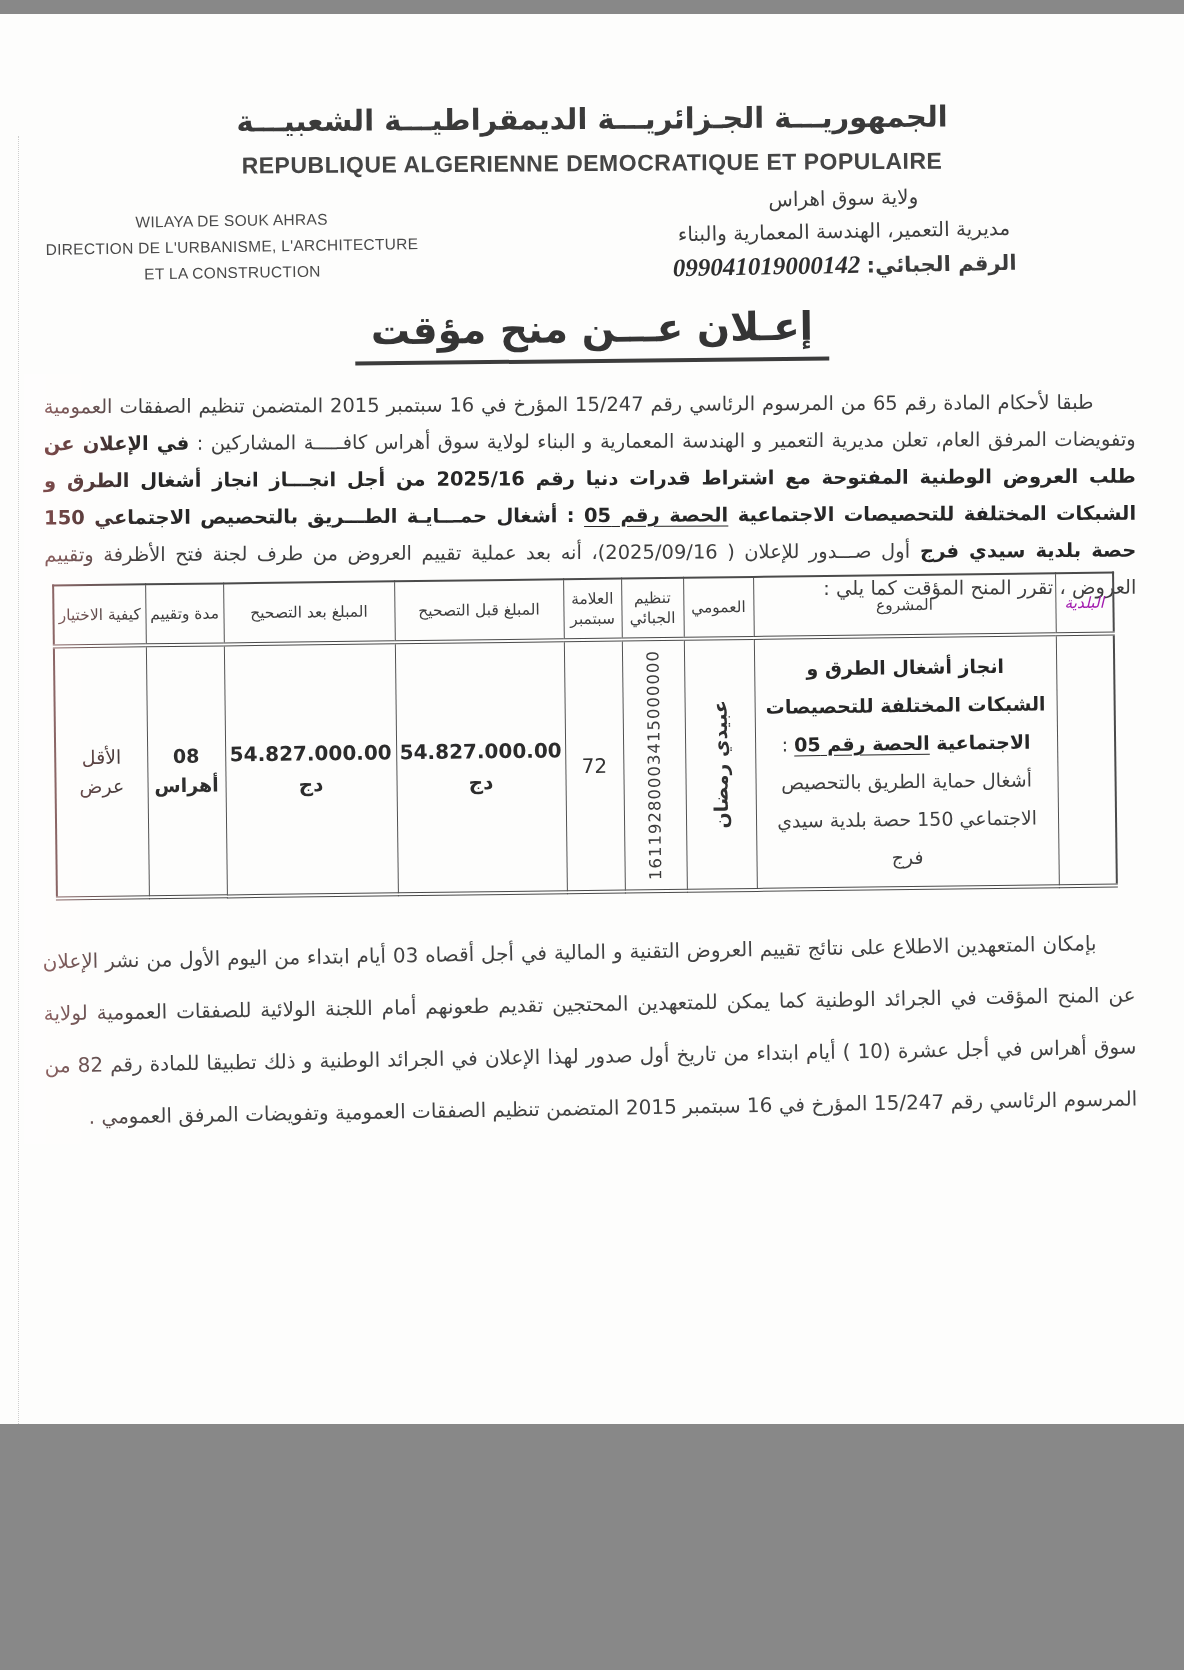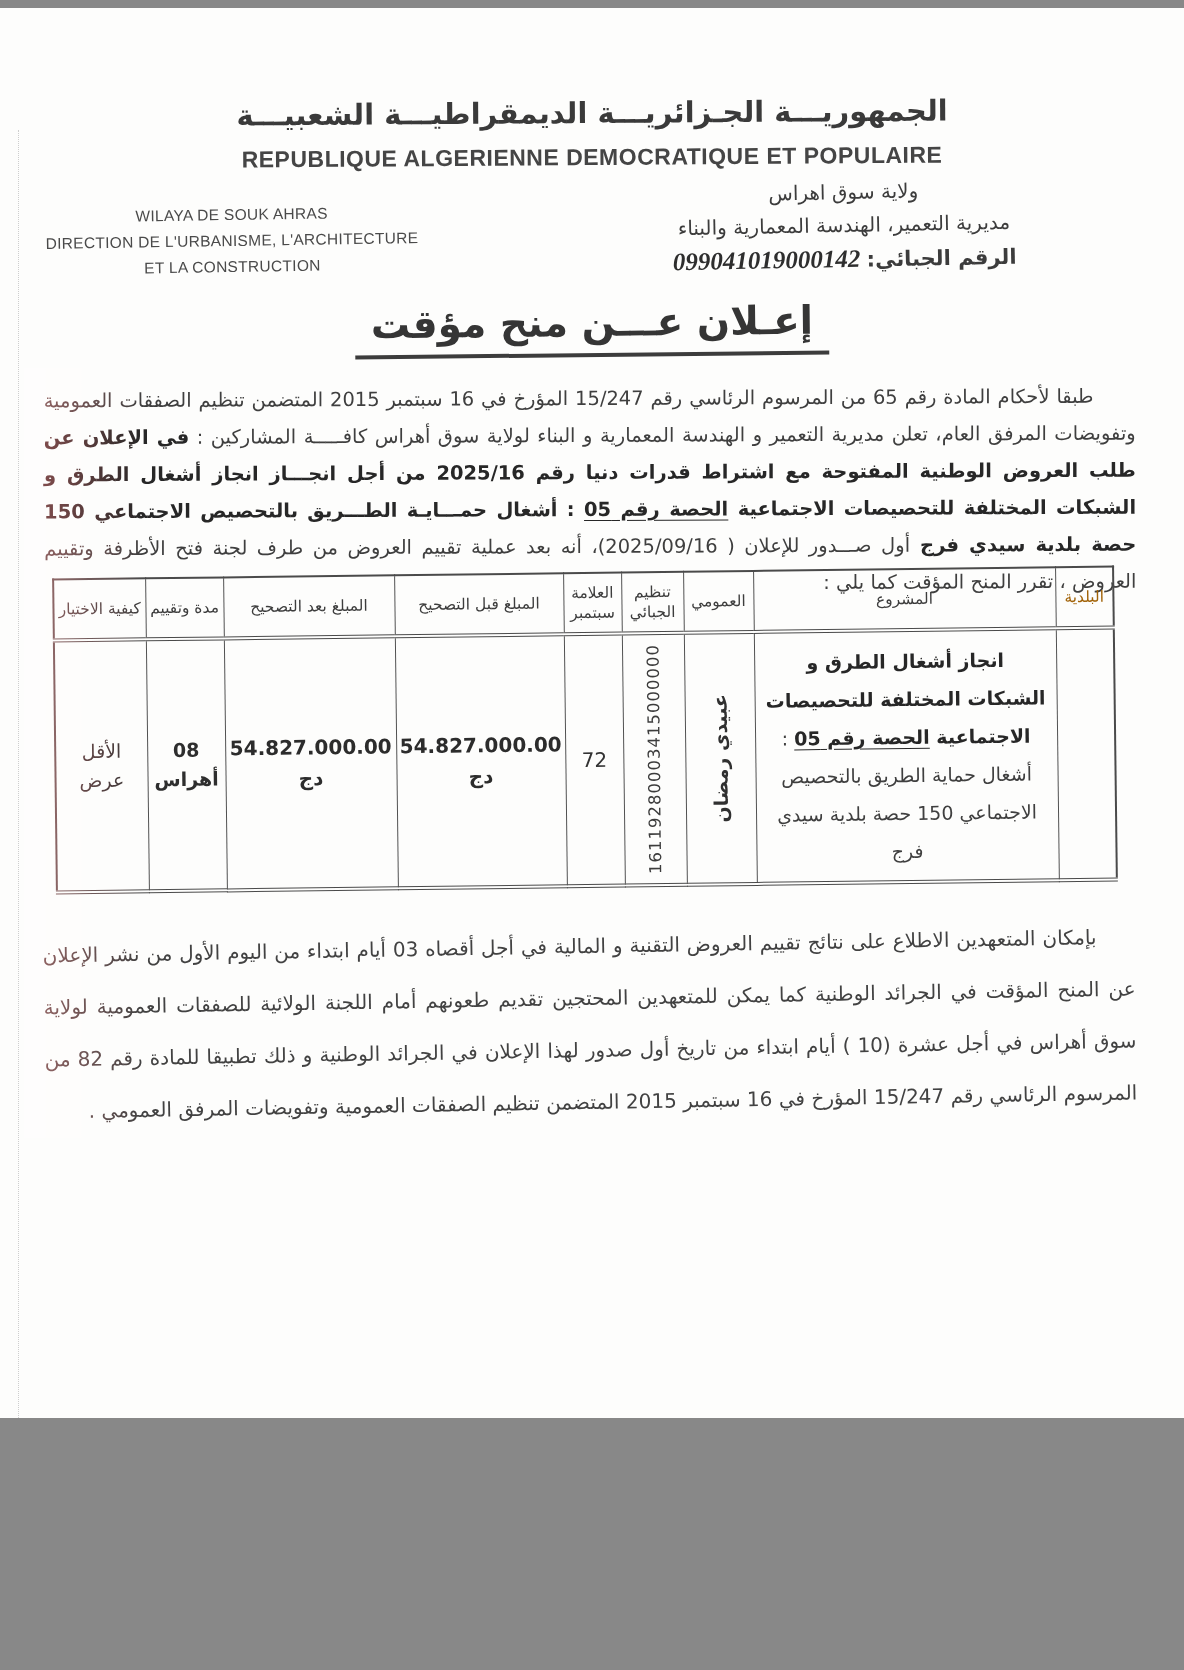--- a/index.html
+++ b/index.html
@@ -1,17 +1,17 @@
 <!DOCTYPE html>
 <html lang="ar" dir="rtl"><head>
 <meta charset="utf-8">
 <style>
   html,body{margin:0;padding:0;background:#888;}
   .page{
-    position:relative;width:1184px;height:1410px;margin:8px auto;
+    position:relative;width:1184px;height:1410px;margin:14px auto;
     background:#fdfdfc;overflow:hidden;direction:rtl;
     font-family:"DejaVu Sans",sans-serif;color:#3f3f3f;
   }
   
   .edge-line{position:absolute;left:18px;top:122px;height:1438px;width:0;
     border-left:1.5px dotted rgba(110,110,110,.32);}
   .tint{position:absolute;left:24px;top:360px;width:118px;height:770px;
     background:linear-gradient(to right, rgba(225,95,95,.55), rgba(225,95,95,0));
     mix-blend-mode:screen;pointer-events:none;z-index:6;}
   
@@ -44,21 +44,21 @@
   
   .tbl-wrap{position:absolute;top:564px;right:68px;transform:rotate(-.7deg);
     transform-origin:center;}
   table{width:1060px;border-collapse:collapse;direction:rtl;table-layout:fixed;
     border:2.5px solid #4a4a4a;border-bottom:4px double #4a4a4a;background:transparent;}
   th{border:1.5px solid #525252;border-bottom:4px double #4a4a4a;height:54px;
     font-size:15.5px;font-weight:normal;line-height:20px;color:#3d3d3d;
     text-align:center;vertical-align:middle;padding:2px;}
   td{border:1.5px solid #525252;height:240px;text-align:center;vertical-align:middle;
     padding:2px;}
-  th.faint{color:#a16207;}
+  th.faint{color:#a21caf;font-style:italic;}
   td.project-cell{font-size:19px;line-height:38px;padding:4px 10px;}
   td.rotcell{position:relative;}
   .rot{position:absolute;top:50%;left:50%;transform:translate(-50%,-50%) rotate(-90deg);
     white-space:nowrap;display:block;}
   .rot.contractor{font-size:19px;font-weight:bold;color:#303030;}
   .rot.fiscalnum{font-size:16.5px;letter-spacing:1px;color:#3c3c3c;direction:ltr;}
   td.score-cell{font-size:20px;color:#333;}
   td.amount-cell{font-size:20px;font-weight:bold;line-height:31px;color:#2c2c2c;}
   td.duration-cell{font-size:19px;font-weight:bold;line-height:29px;color:#2e2e2e;}
   td.selection-cell{font-size:19px;line-height:29px;padding:0 14px;color:#333;}

